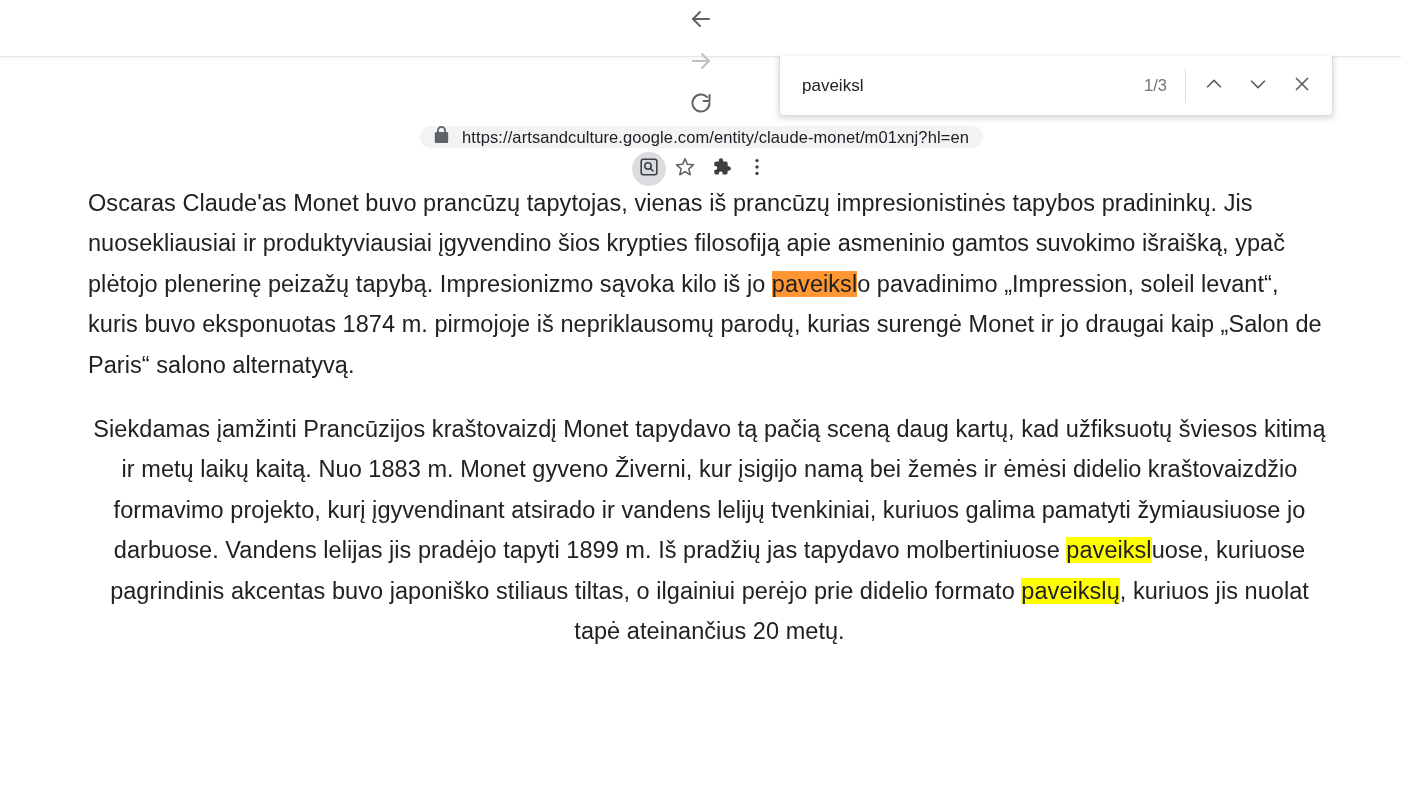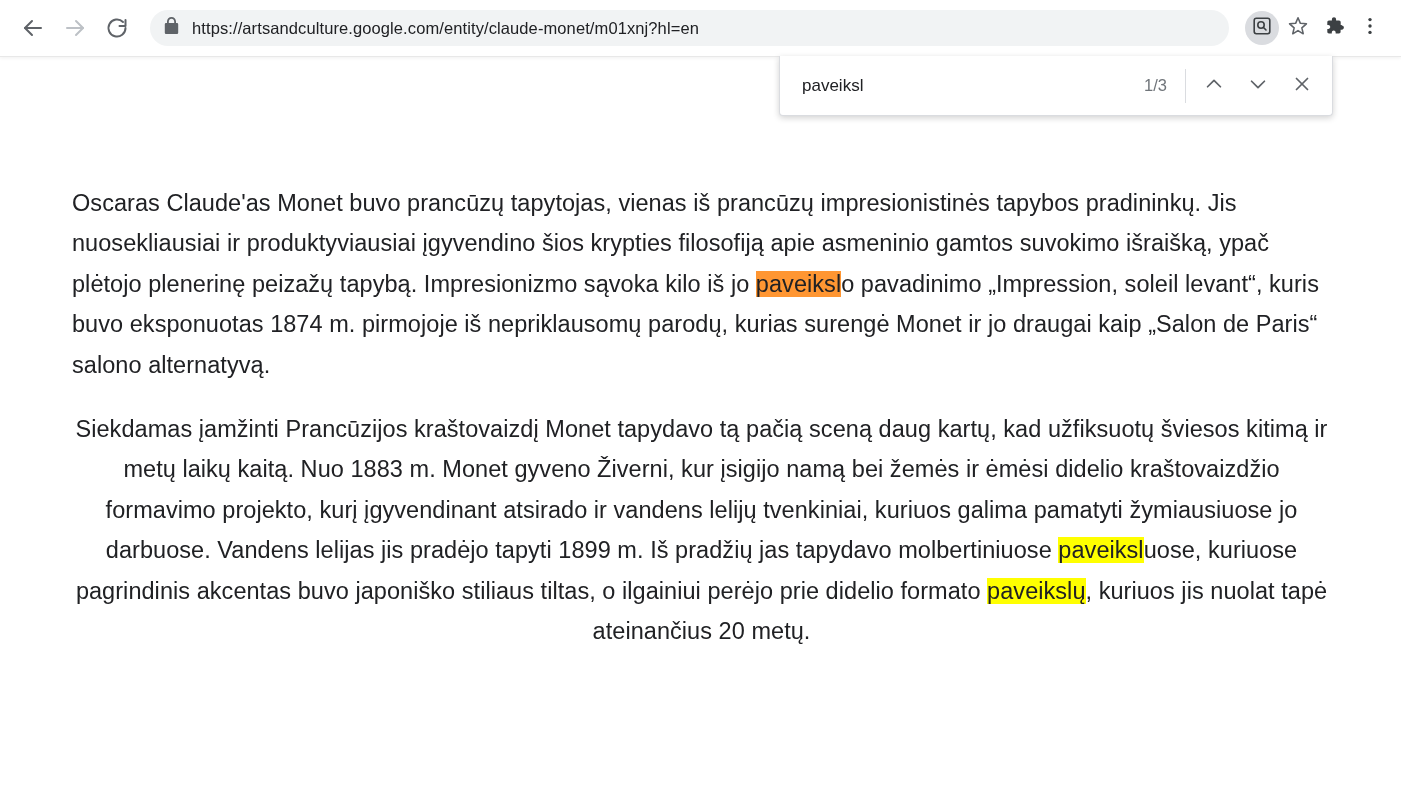--- a/index.html
+++ b/index.html
@@ -13,20 +13,21 @@
 
   
   .browser-bar {
     position: relative;
     height: 56px;
     background: #ffffff;
     display: flex;
     align-items: center;
     padding: 0 14px;
     gap: 4px;
+    flex-direction: column;
   }
   .nav-btn {
     width: 38px; height: 38px;
     display: flex; align-items: center; justify-content: center;
     border-radius: 50%;
     color: #5f6368;
     flex: 0 0 auto;
   }
   .nav-btn svg { display: block; }
 
@@ -128,20 +129,21 @@
   
   .page {
     padding: 102px 70px 0 72px;
   }
   .paragraph {
     font-size: 23.5px;
     line-height: 40.5px;
     color: #202124;
     max-width: 1266px;
     letter-spacing: 0.05px;
+    margin-left: 16px;
   }
   .paragraph + .paragraph { margin-top: 0; text-align: center; }
 
   mark.hl {
     background: #ffff00;
     color: #202124;
     padding: 0;
   }
   mark.hl-active {
     background: #ff9632;

